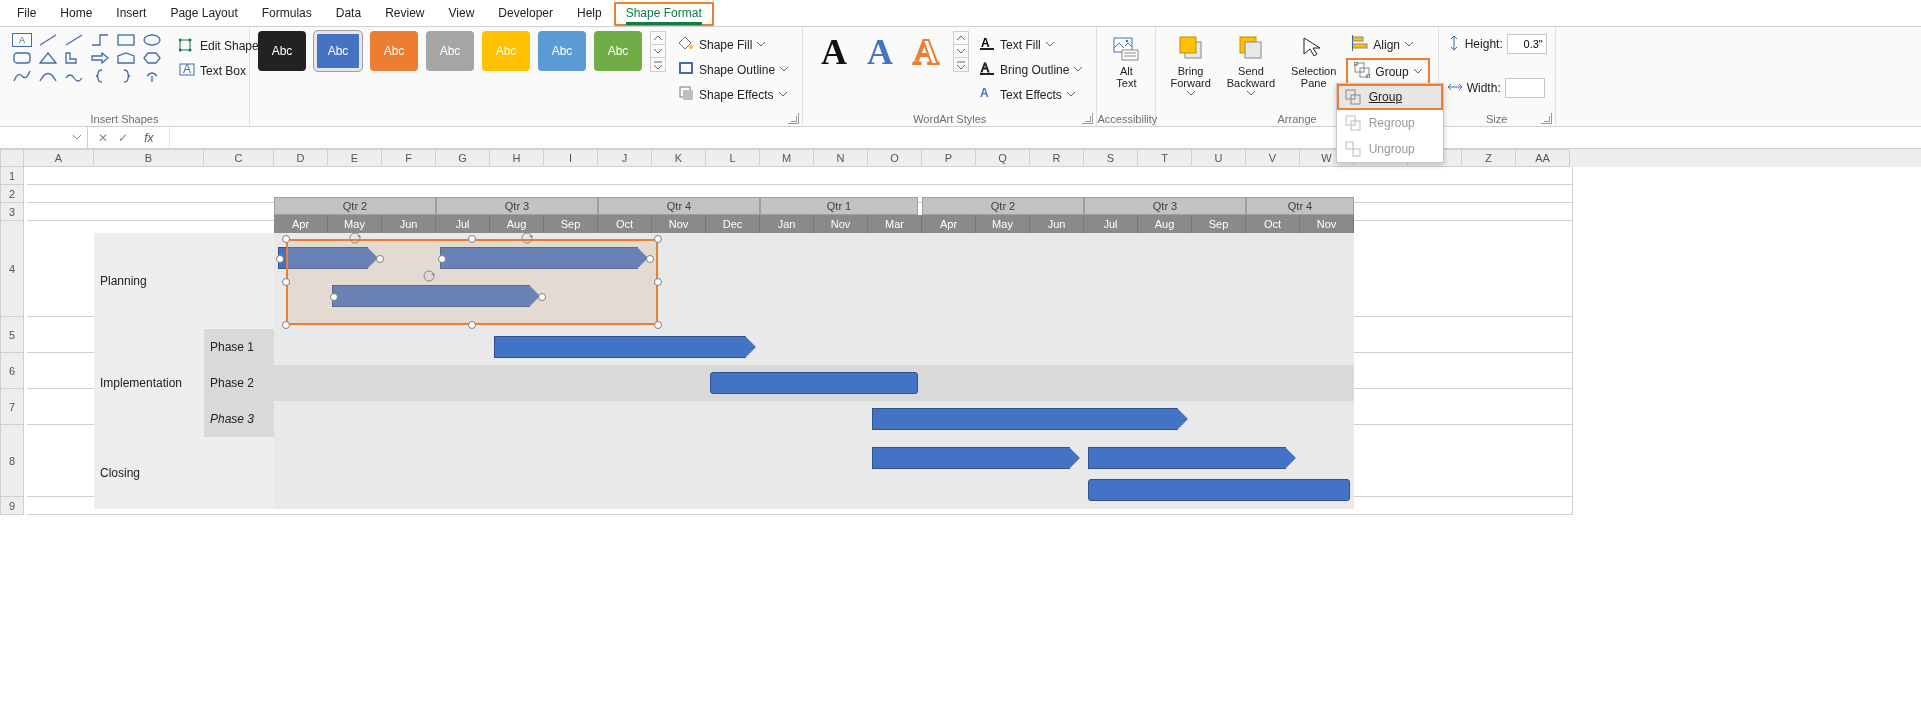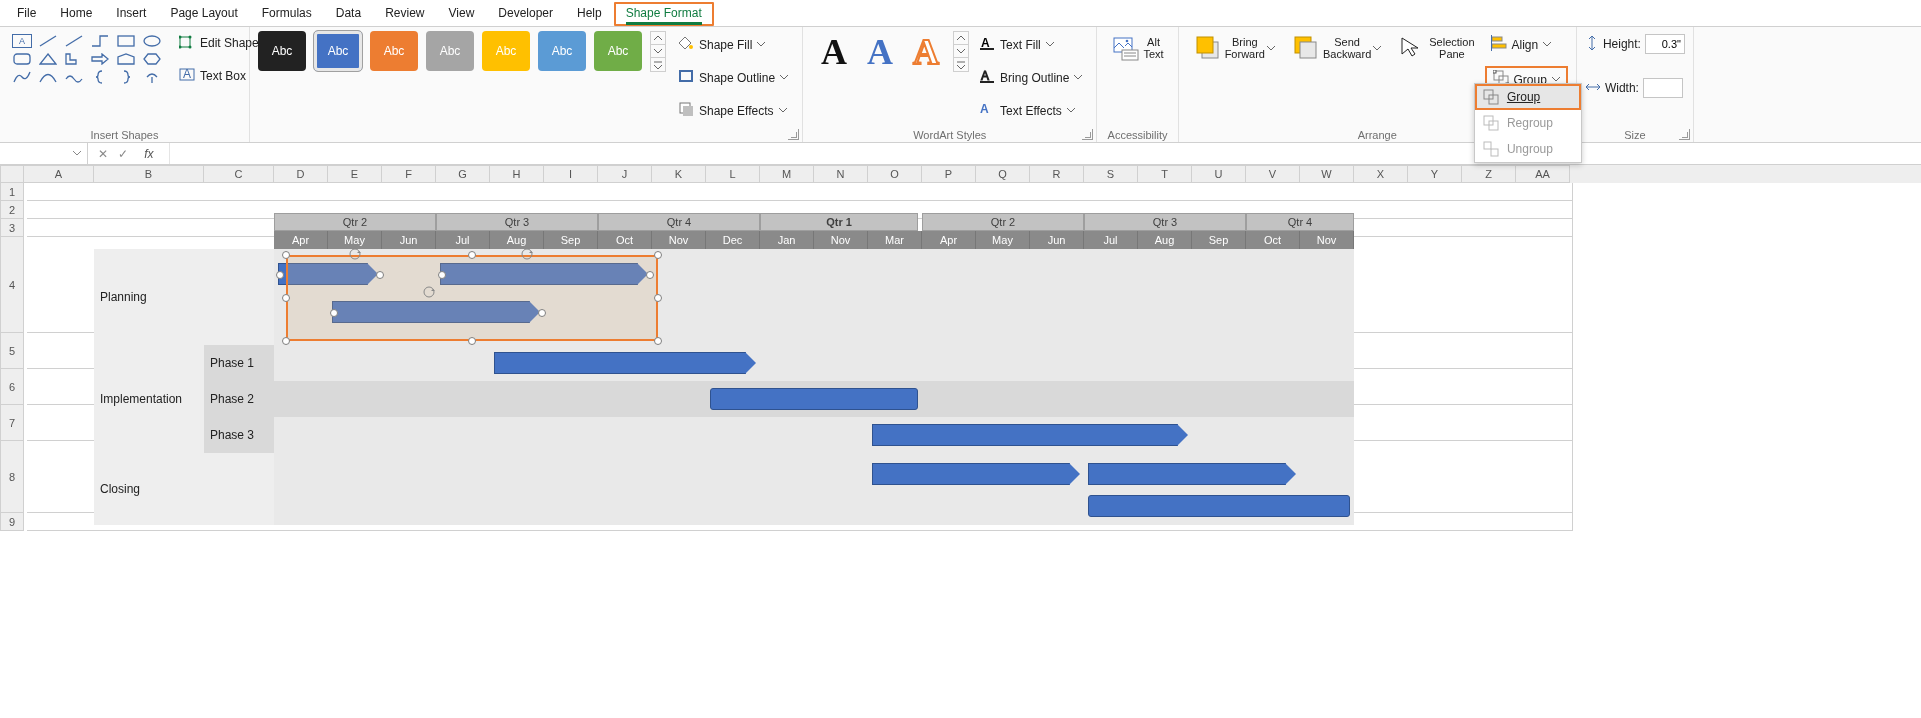--- a/index.html
+++ b/index.html
@@ -10,21 +10,21 @@
   .tabstrip .tab { padding:4px 12px 6px; color:#222; cursor:default; }
   .tabstrip .tab.active { color:#107c41; border:2px solid #ed7d31; padding:2px 10px 4px; border-radius:1px; font-weight:500;}
   .tabstrip .tab.active span { border-bottom:3px solid #107c41; padding-bottom:2px;}
 
   
   .ribbon { display:flex; border-bottom:1px solid #d0d0d0; background:#fafafa; }
   .rgroup { position:relative; padding:4px 8px 16px; border-right:1px solid #e1e1e1; display:flex; flex-direction:column; justify-content:flex-start; }
   .rgroup-label { position:absolute; bottom:1px; left:0; right:0; text-align:center; font-size:11px; color:#6f6f6f;}
   .dialog-launch { position:absolute; bottom:2px; right:3px; width:11px; height:11px; border:1px solid #9a9a9a; border-top:none; border-left:none; display:flex; align-items:flex-end; justify-content:flex-end;}
   .dialog-launch::after{content:""; width:5px;height:5px; border-right:1px solid #9a9a9a; border-bottom:1px solid #9a9a9a; transform:translate(-1px,-1px);}
-  .stack { display:flex; flex-direction:column; gap:10px;}
+  .stack { display:flex; flex-direction:column; gap:2px;}
   .row   { display:flex; align-items:center; gap:3px; }
 
   .btn-text { display:flex; align-items:center; gap:5px; padding:2px 6px; white-space:nowrap; color:#222;}
 
   .caret { width:8px; height:5px; display:inline-block; }
   .caret svg{display:block;}
 
   
   .shape-pal { display:grid; grid-template-columns:repeat(6,20px); gap:4px 6px; padding:2px 4px;}
   .shape-pal .cell { width:20px; height:14px; display:flex; align-items:center; justify-content:center;}
@@ -36,21 +36,21 @@
   .style-tile { width:48px; height:40px; border-radius:4px; display:flex; align-items:center; justify-content:center; color:#fff; font-size:12px;}
   .style-tile.sel { outline:1px solid #a0a0a0; box-shadow:0 0 0 3px #e7e7e7 inset;}
   .style-spin { display:flex; flex-direction:column; border:1px solid #cfcfcf;}
   .style-spin div{ width:14px; height:13px; display:flex; align-items:center; justify-content:center; border-bottom:1px solid #cfcfcf;}
   .style-spin div:last-child{border:none;}
 
   
   .wa-gal { display:flex; gap:20px; padding:0 10px; align-items:center;}
   .wa { font-family: Georgia, serif; font-size:36px; font-weight:bold; }
 
-  .bigbtn { display:flex; flex-direction:row; align-items:center; justify-content:space-between; padding:2px 6px; gap:2px; text-align:center; line-height:1.1; }
+  .bigbtn { display:flex; flex-direction:column; align-items:center; justify-content:space-between; padding:2px 6px; gap:2px; text-align:center; line-height:1.1; }
   .bigbtn .ico { width:30px; height:30px; display:flex; align-items:center; justify-content:center;}
   .bigbtn .lbl { font-size:11px;}
 
   .size-field { display:flex; align-items:center; gap:4px; padding:1px 0;}
   .size-field input { width:40px; height:20px; border:1px solid #c5c5c5; text-align:right; padding-right:3px; font-size:11px;}
 
   
   .out-box { border:2px solid #ed7d31; }
   .dropmenu { position:absolute; background:#fff; border:1px solid #c8c8c8; box-shadow:0 2px 6px rgba(0,0,0,0.2); z-index:50; }
   .dropmenu .item{ display:flex; align-items:center; gap:8px; padding:5px 14px 5px 8px;}
@@ -604,21 +604,21 @@
         <div class="rowhdr" style="height: 18px;">9</div>
         <div class="cellband" style="height: 18px; width: 1546px;"></div>
       </div>
     </div>
 
   <div class="gantt" id="gantt" style="left: 0px; top: 12px; width: 1570px; height: 384px;">
       <div style="position: absolute; left: 94px; top: 72px; width: 1260px; height: 276px; background: rgb(238, 238, 238);"></div>
       <div class="qtr-head" style="left: 274px; top: 36px; width: 162px;">Qtr 2</div>
       <div class="qtr-head" style="left: 436px; top: 36px; width: 162px;">Qtr 3</div>
       <div class="qtr-head" style="left: 598px; top: 36px; width: 162px;">Qtr 4</div>
-      <div class="qtr-head" style="left: 760px; top: 36px; width: 158px; font-weight: bold;">Qtr 1</div>
+      <div class="qtr-head" style="left: 760px; top: 36px; width: 158px;">Qtr 1</div>
       <div class="qtr-head" style="left: 922px; top: 36px; width: 162px;">Qtr 2</div>
       <div class="qtr-head" style="left: 1084px; top: 36px; width: 162px;">Qtr 3</div>
       <div class="qtr-head" style="left: 1246px; top: 36px; width: 108px;">Qtr 4</div>
       <div class="mon-head" style="left: 274px; top: 54px; width: 54px;">Apr</div>
       <div class="mon-head" style="left: 328px; top: 54px; width: 54px;">May</div>
       <div class="mon-head" style="left: 382px; top: 54px; width: 54px;">Jun</div>
       <div class="mon-head" style="left: 436px; top: 54px; width: 54px;">Jul</div>
       <div class="mon-head" style="left: 490px; top: 54px; width: 54px;">Aug</div>
       <div class="mon-head" style="left: 544px; top: 54px; width: 54px;">Sep</div>
       <div class="mon-head" style="left: 598px; top: 54px; width: 54px;">Oct</div>
@@ -638,21 +638,21 @@
       <div class="taskband alt" style="left: 274px; top: 72px; width: 1080px; height: 96px;"></div>
       <div class="taskband alt" style="left: 274px; top: 168px; width: 1080px; height: 36px;"></div>
       <div class="taskband" style="left: 274px; top: 204px; width: 1080px; height: 36px;"></div>
       <div class="taskband alt" style="left: 274px; top: 240px; width: 1080px; height: 36px;"></div>
       <div class="taskband alt" style="left: 274px; top: 276px; width: 1080px; height: 72px;"></div>
       <div style="position: absolute; left: 204px; top: 168px; width: 70px; height: 108px; background: rgb(217, 217, 217);"></div>
       <div class="tasklabel" style="left: 100px; top: 113px;">Planning</div>
       <div class="tasklabel" style="left: 100px; top: 215px;">Implementation</div>
       <div class="tasklabel" style="left: 210px; top: 179px;">Phase 1</div>
       <div class="tasklabel" style="left: 210px; top: 215px;">Phase 2</div>
-      <div class="tasklabel" style="left: 210px; top: 251px;">Phase 3</div>
+      <div class="tasklabel" style="left: 210px; top: 251px; font-style: italic;">Phase 3</div>
       <div class="tasklabel" style="left: 100px; top: 305px;">Closing</div>
       <div class="arrow" style="left: 278px; top: 86px; width: 90px;"></div>
       <div class="arrow" style="left: 440px; top: 86px; width: 198px;"></div>
       <div class="arrow" style="left: 332px; top: 124px; width: 198px;"></div>
       <div class="sel-rect" style="left: 286px; top: 78px; width: 372px; height: 86px;"></div>
       <div class="handle" style="left: 282px; top: 74px;"></div>
       <div class="handle" style="left: 468px; top: 74px;"></div>
       <div class="handle" style="left: 654px; top: 74px;"></div>
       <div class="handle" style="left: 282px; top: 117px;"></div>
       <div class="handle" style="left: 654px; top: 117px;"></div>

